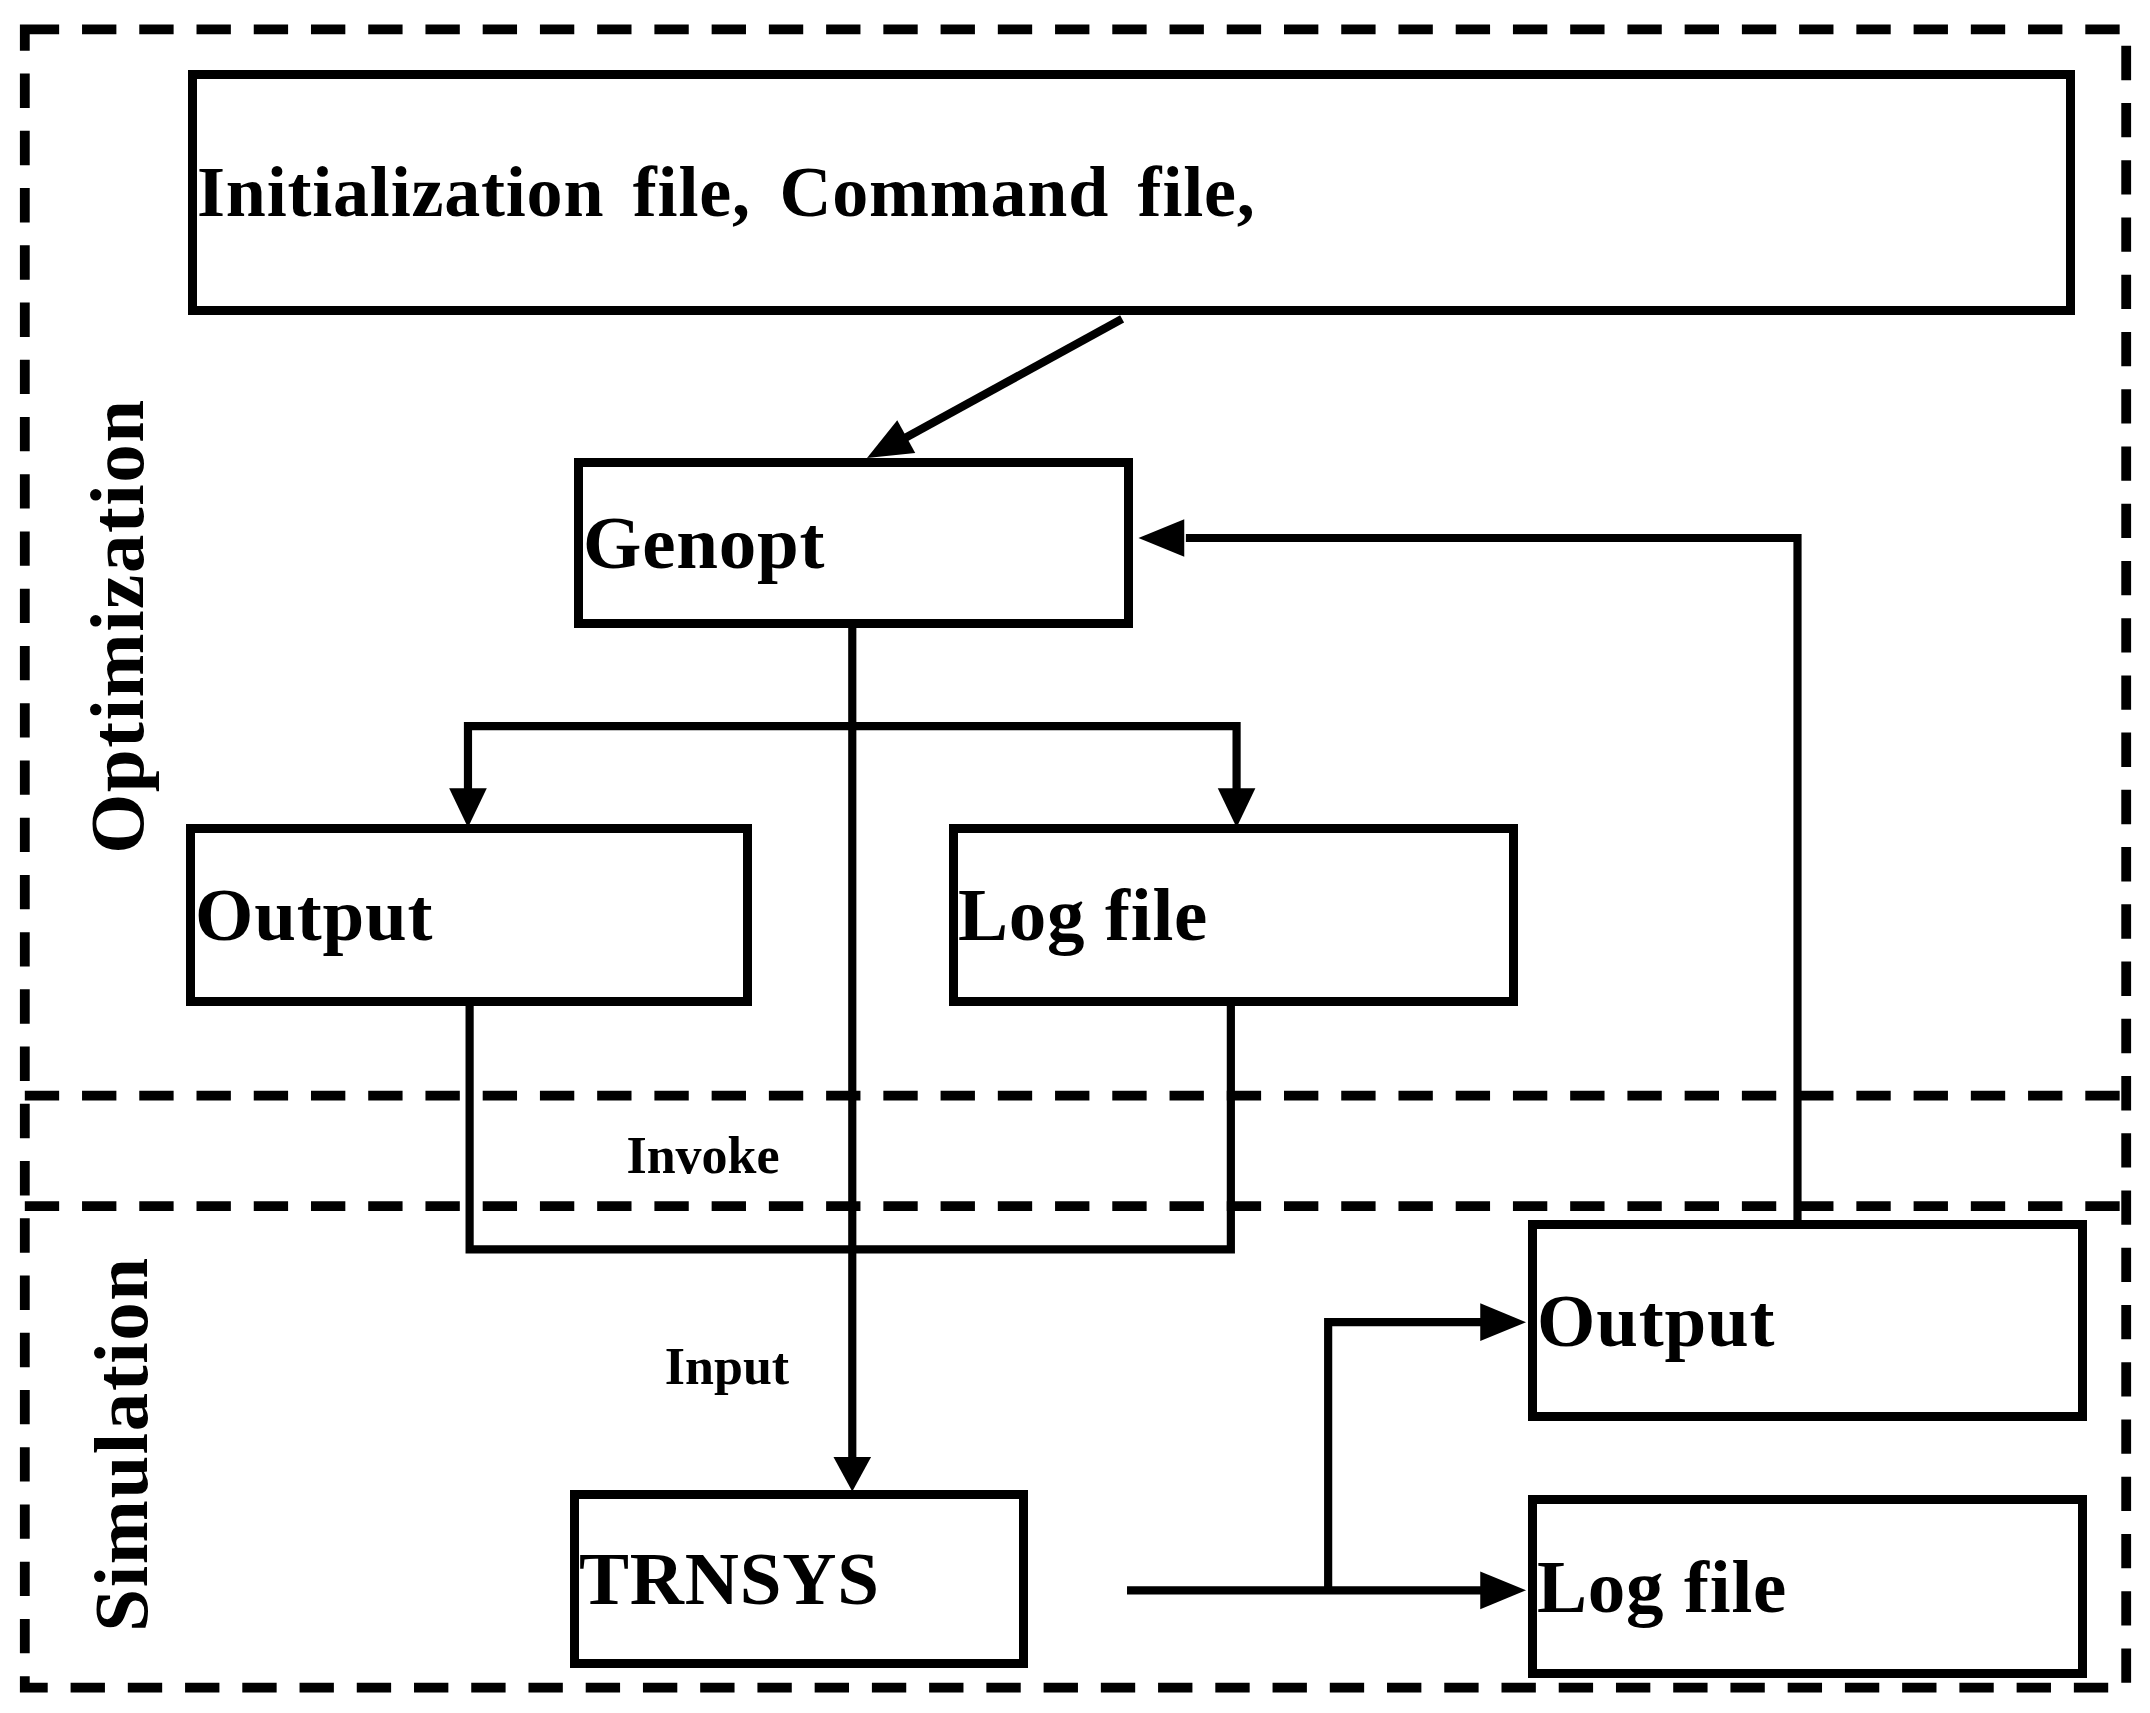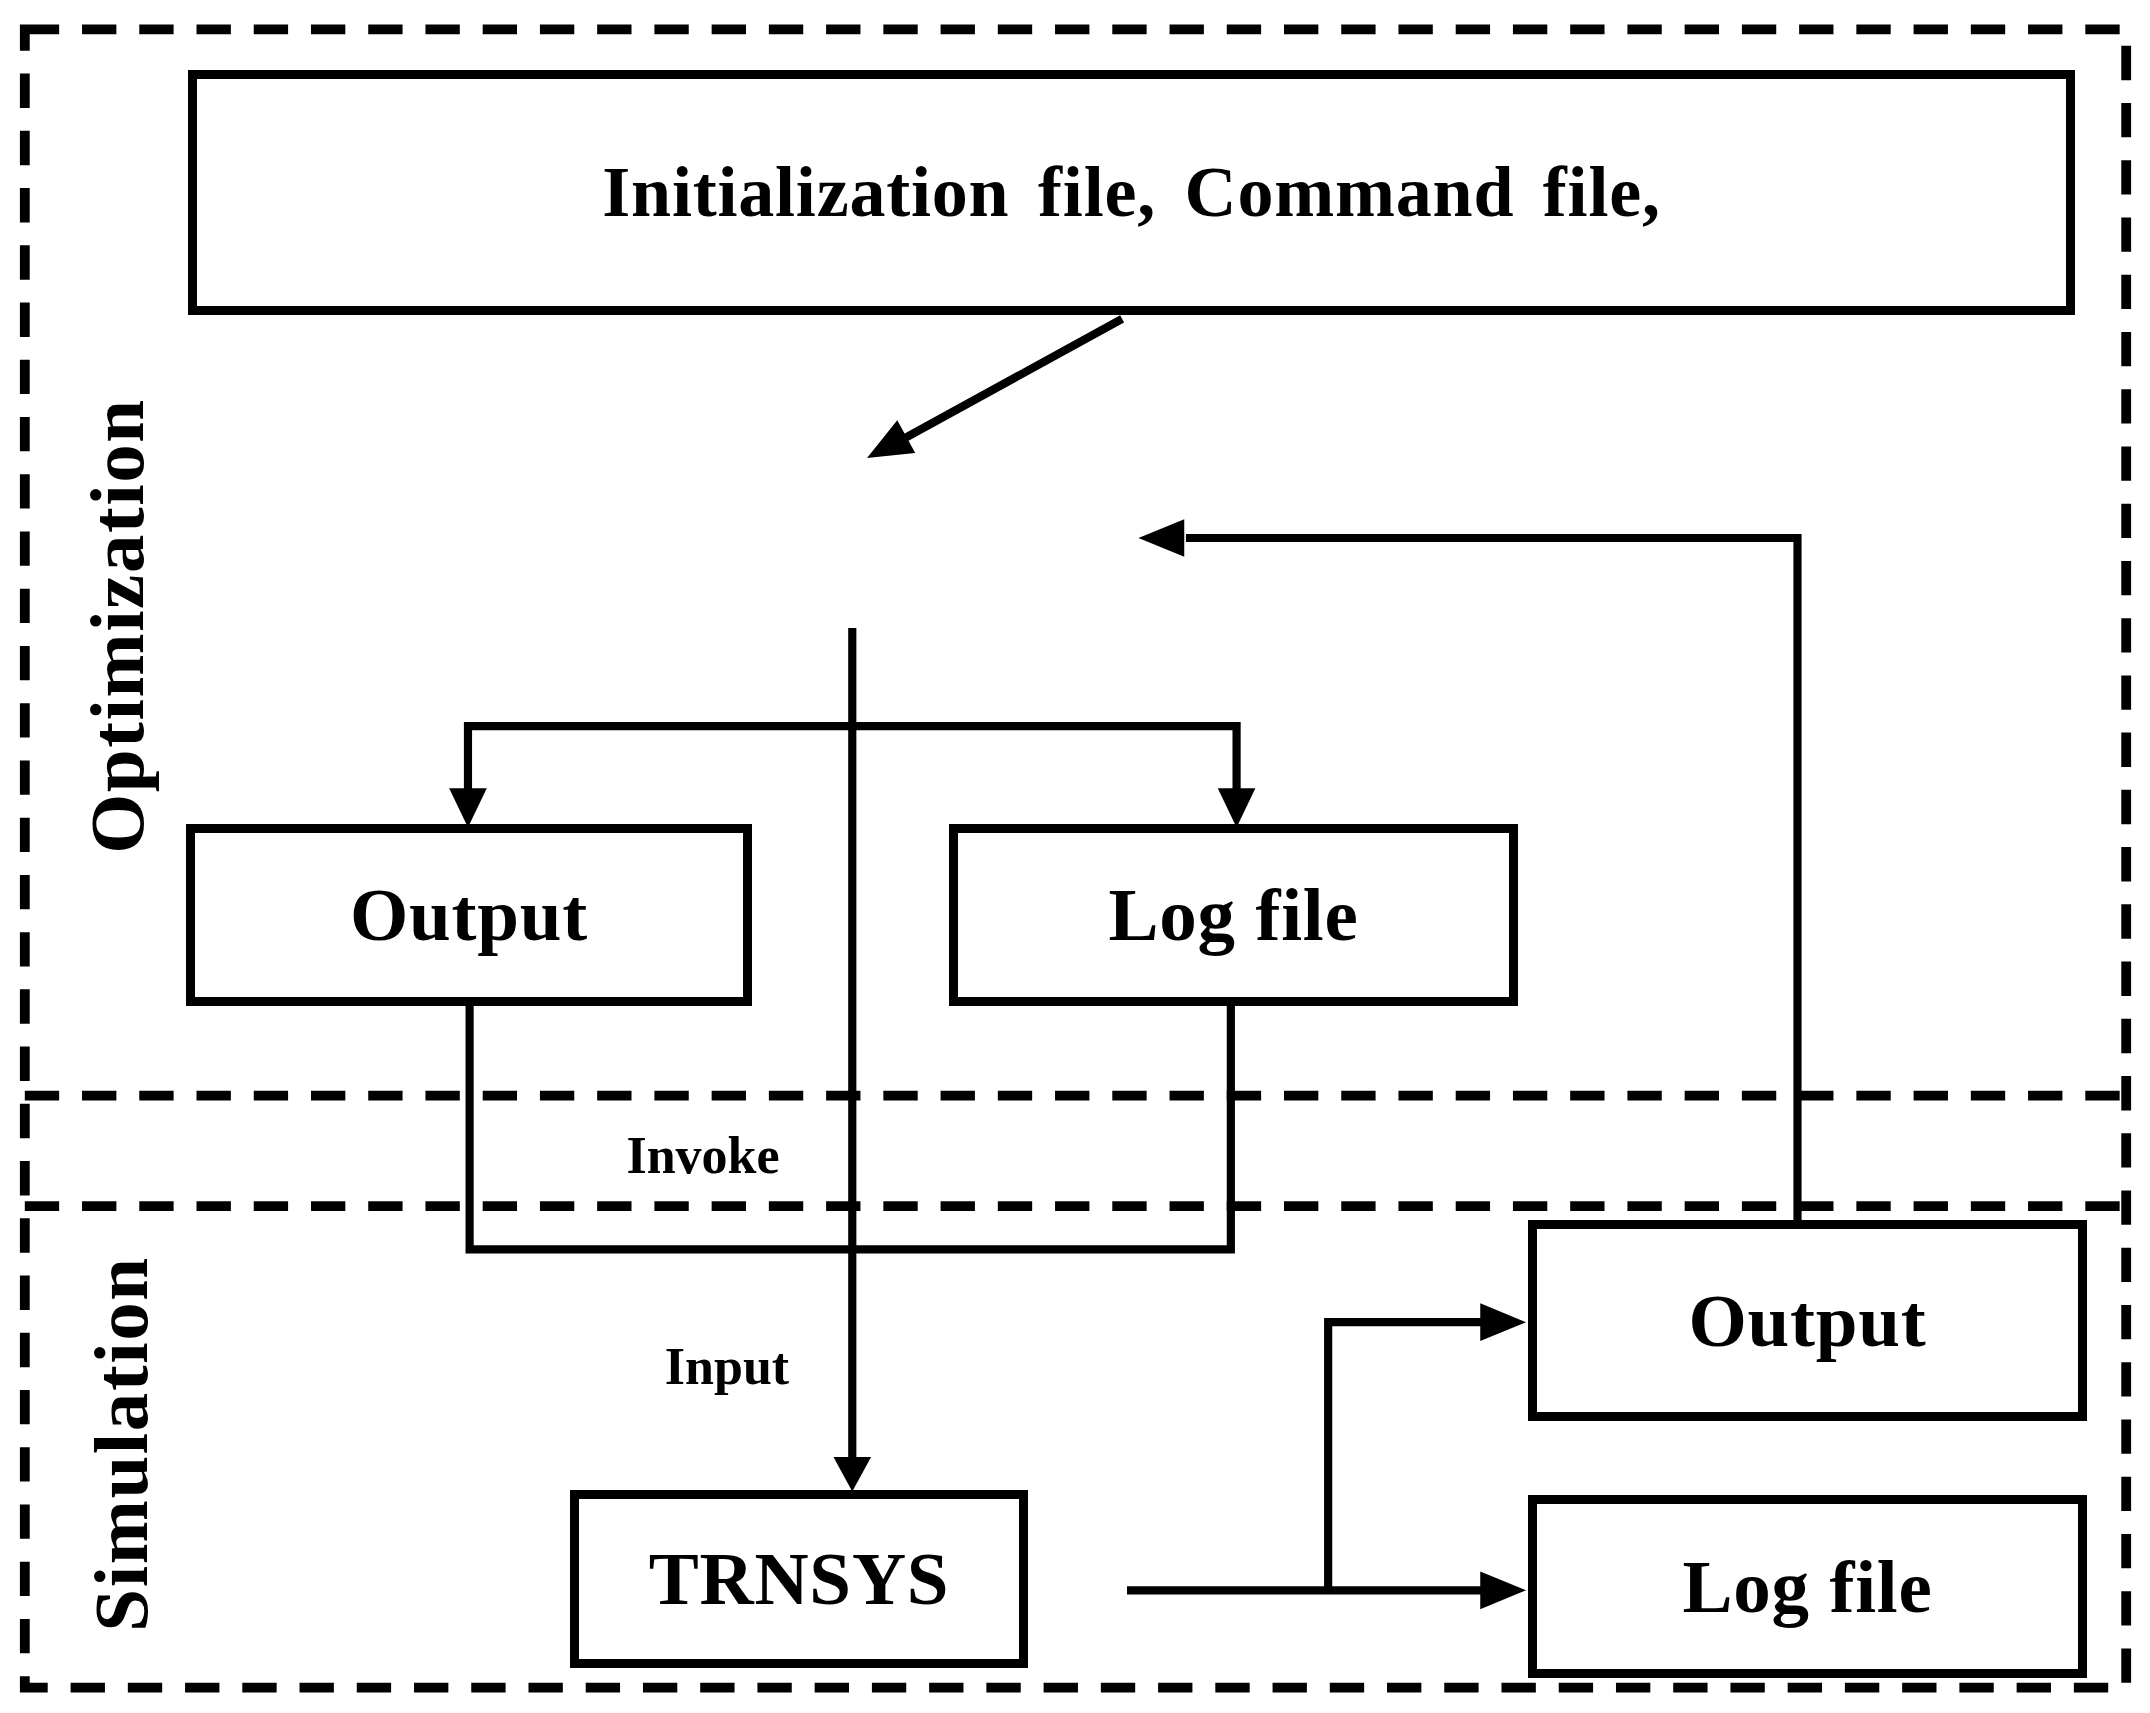--- a/index.html
+++ b/index.html
@@ -9,21 +9,21 @@
     background:#ffffff;
     font-family:"Liberation Serif", serif;
     color:#000;
     overflow:hidden;
   }
   #connectors{position:absolute;left:0;top:0;width:2151px;height:1713px;}
   .node{
     position:absolute;
     background:#ffffff;
     border:9px solid #000;
-    display:flex;align-items:center;justify-content:center;
+    display:flex;align-items:center;justify-content:flex-start;
     text-align:center;
     font-weight:bold;
     box-sizing:border-box;
     z-index:2;
   }
   .node .lbl{display:block;}
   .files-text{font-size:72px;line-height:1.42;word-spacing:9.8px;letter-spacing:0.8px;}
   .boxlabel{font-size:75px;letter-spacing:0.8px;}
   .floatlabel{
     position:absolute;
@@ -79,20 +79,23 @@
 
   <div class="sectionlabel" style="left:117px;top:626px;">Optimization</div>
   <div class="sectionlabel" style="left:121px;top:1444px;">Simulation</div>
 
   <div class="node" style="left:188px;top:70px;width:1887px;height:245px;">
     <div class="files-text">
       <span class="lbl">Initialization file, Command file,</span>
     </div>
   </div>
 
+  <div class="node" style="left:574px;top:458px;width:559px;height:170px;">
+    <span class="boxlabel">Genopt</span>
+  </div>
 
   <div class="node" style="left:186px;top:824px;width:566px;height:182px;">
     <span class="boxlabel">Output</span>
   </div>
 
   <div class="node" style="left:949px;top:824px;width:569px;height:182px;">
     <span class="boxlabel">Log file</span>
   </div>
 
   <div class="node" style="left:570px;top:1490px;width:458px;height:178px;">

